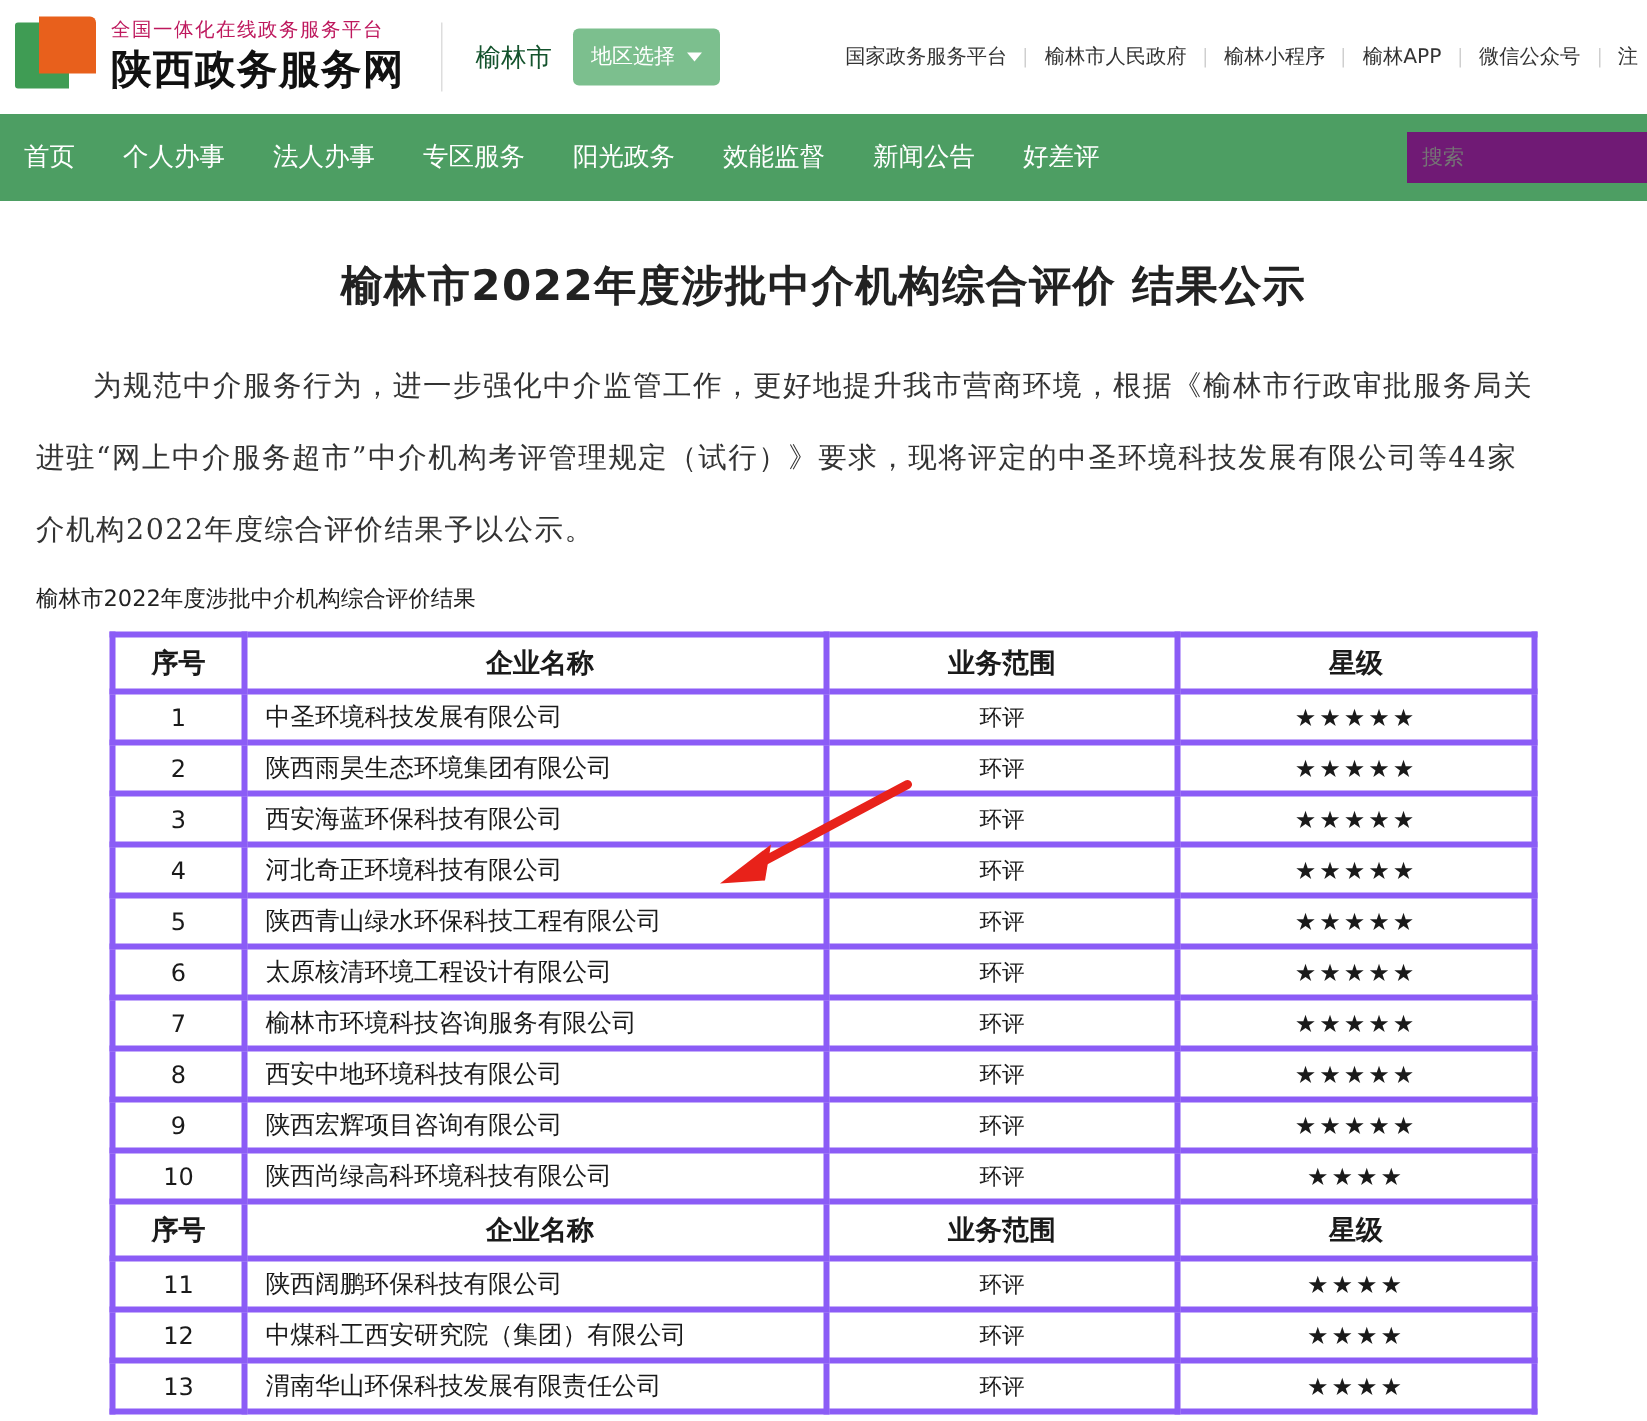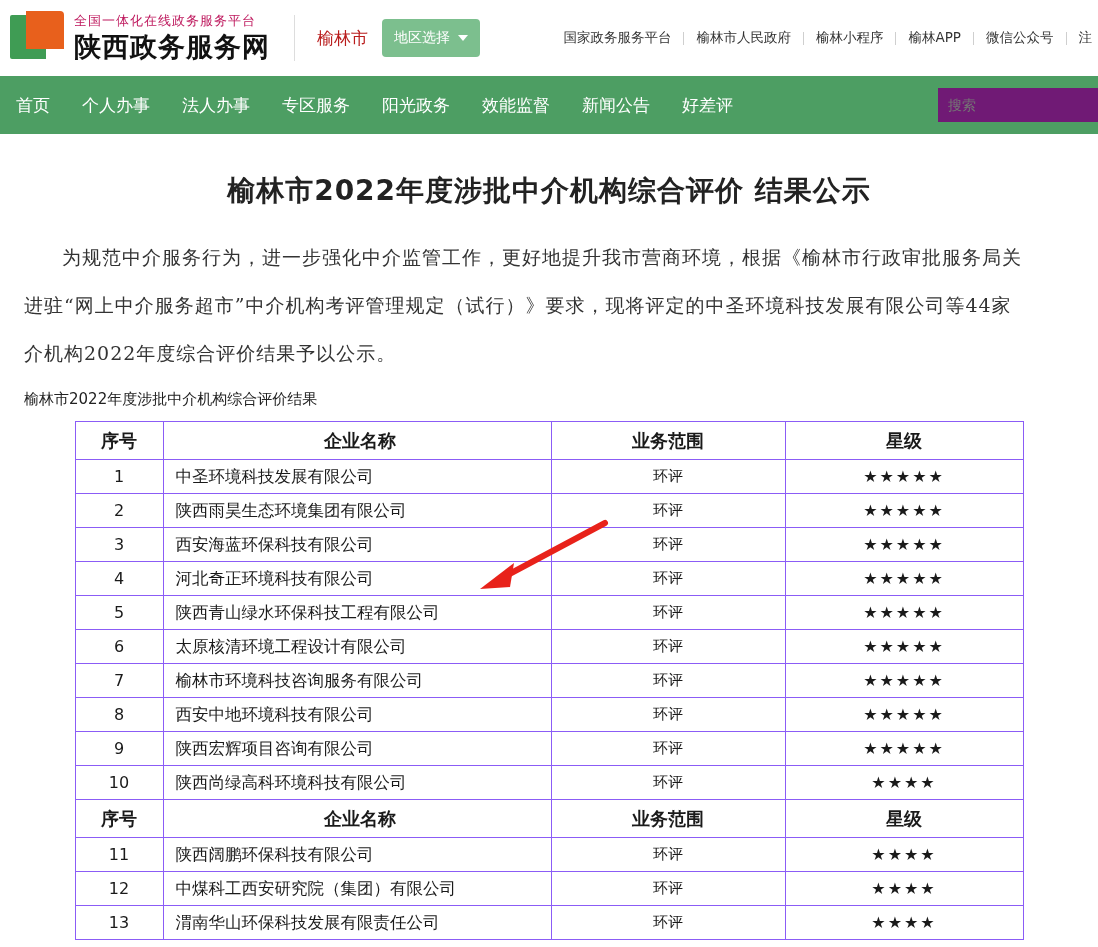--- a/index.html
+++ b/index.html
@@ -60,21 +60,21 @@
     font-family: "DejaVu Sans", sans-serif;
   }
   .hdr-sep {
     width: 1px;
     height: 46px;
     background: #ddd;
     margin: 0 22px 0 24px;
   }
   .city-name {
     font-size: 17px;
-    color: #b91c1c;
+    color: #14532d;
     font-family: "DejaVu Sans", sans-serif;
     margin-right: 14px;
   }
   .region-select {
     background: #7cbf8e;
     color: #ffffff;
     font-size: 14px;
     padding: 10px 12px;
     border-radius: 4px;
     display: inline-flex;
@@ -179,21 +179,21 @@
   }
 
   table.result {
     border-collapse: collapse;
     width: 948px;
     margin: 0 auto;
     table-layout: fixed;
     font-family: "DejaVu Sans", sans-serif;
   }
   table.result td, table.result th {
-    border: 1px solid #8b5cf6;
+    border: 4px solid #8b5cf6;
     height: 34px;
     font-size: 16px;
     color: #1a1a1a;
     padding: 0 6px;
   }
   table.result .c-idx { width: 88px; text-align: center; }
   table.result .c-name { width: 388px; text-align: left; padding-left: 12px;
                          font-family: "DejaVu Serif", serif; font-size: 16.5px; }
   table.result .c-scope { width: 234px; text-align: center; font-size: 15px; }
   table.result .c-star { width: 238px; text-align: center; }

